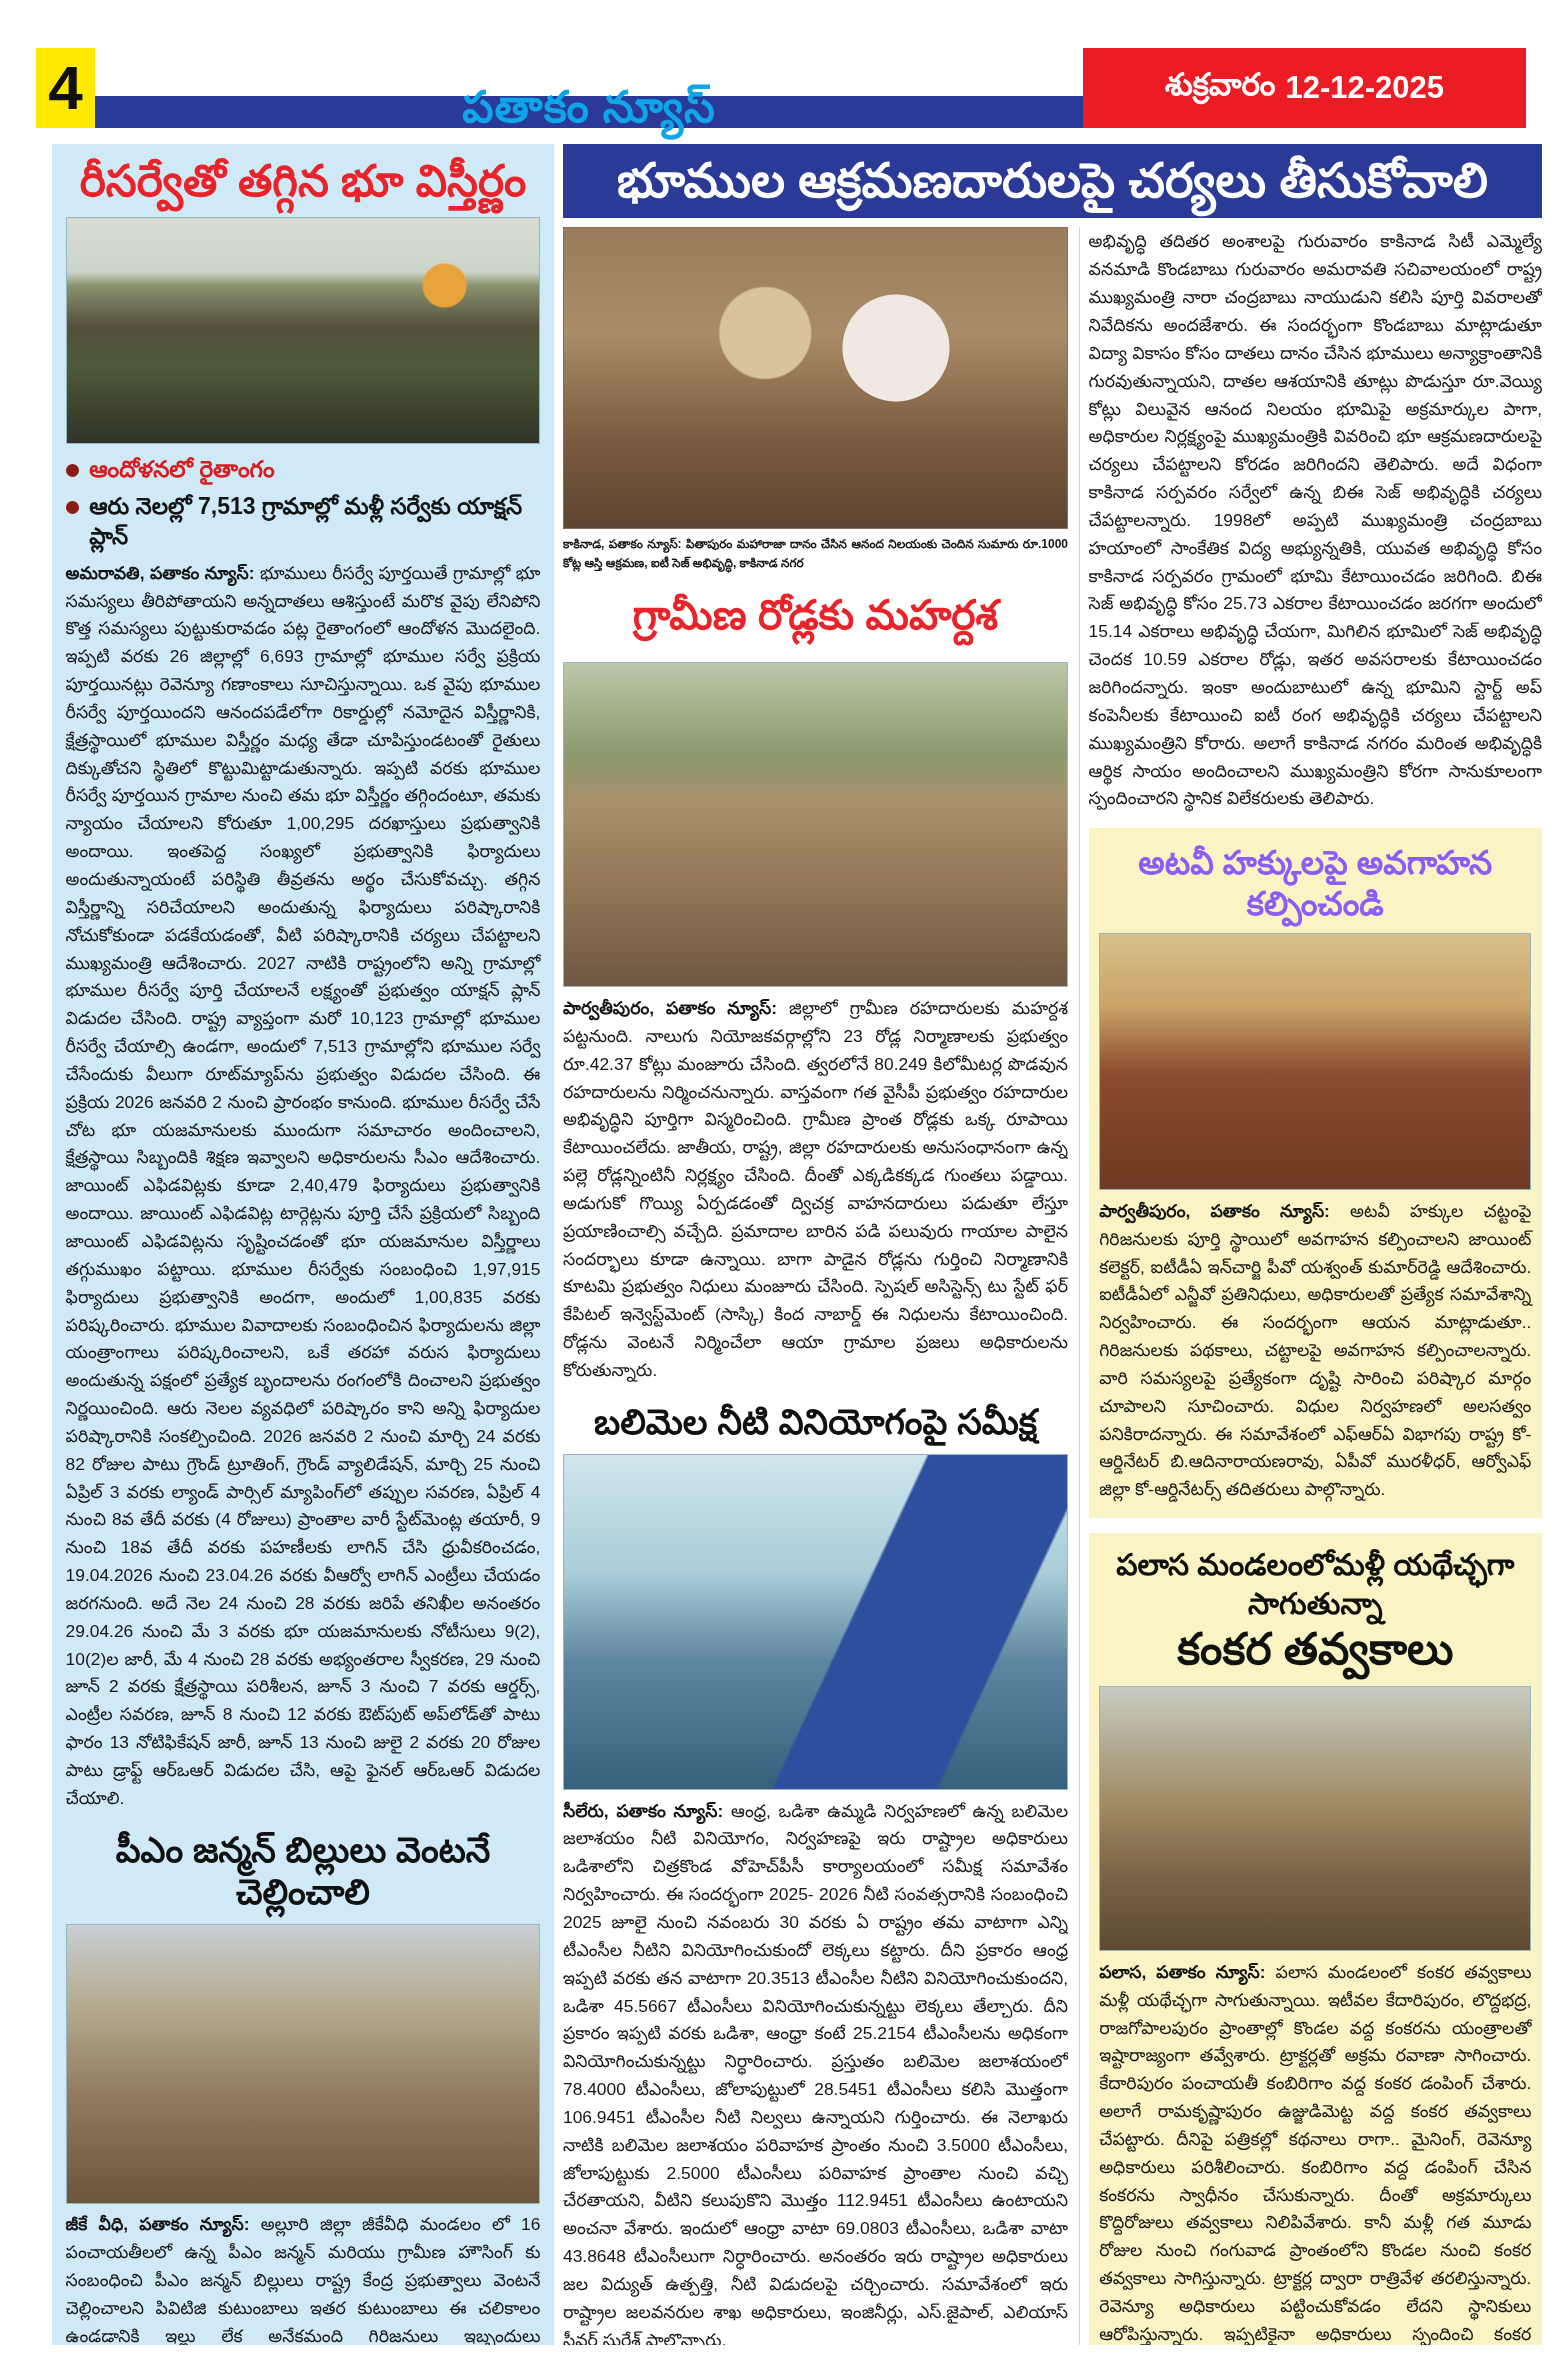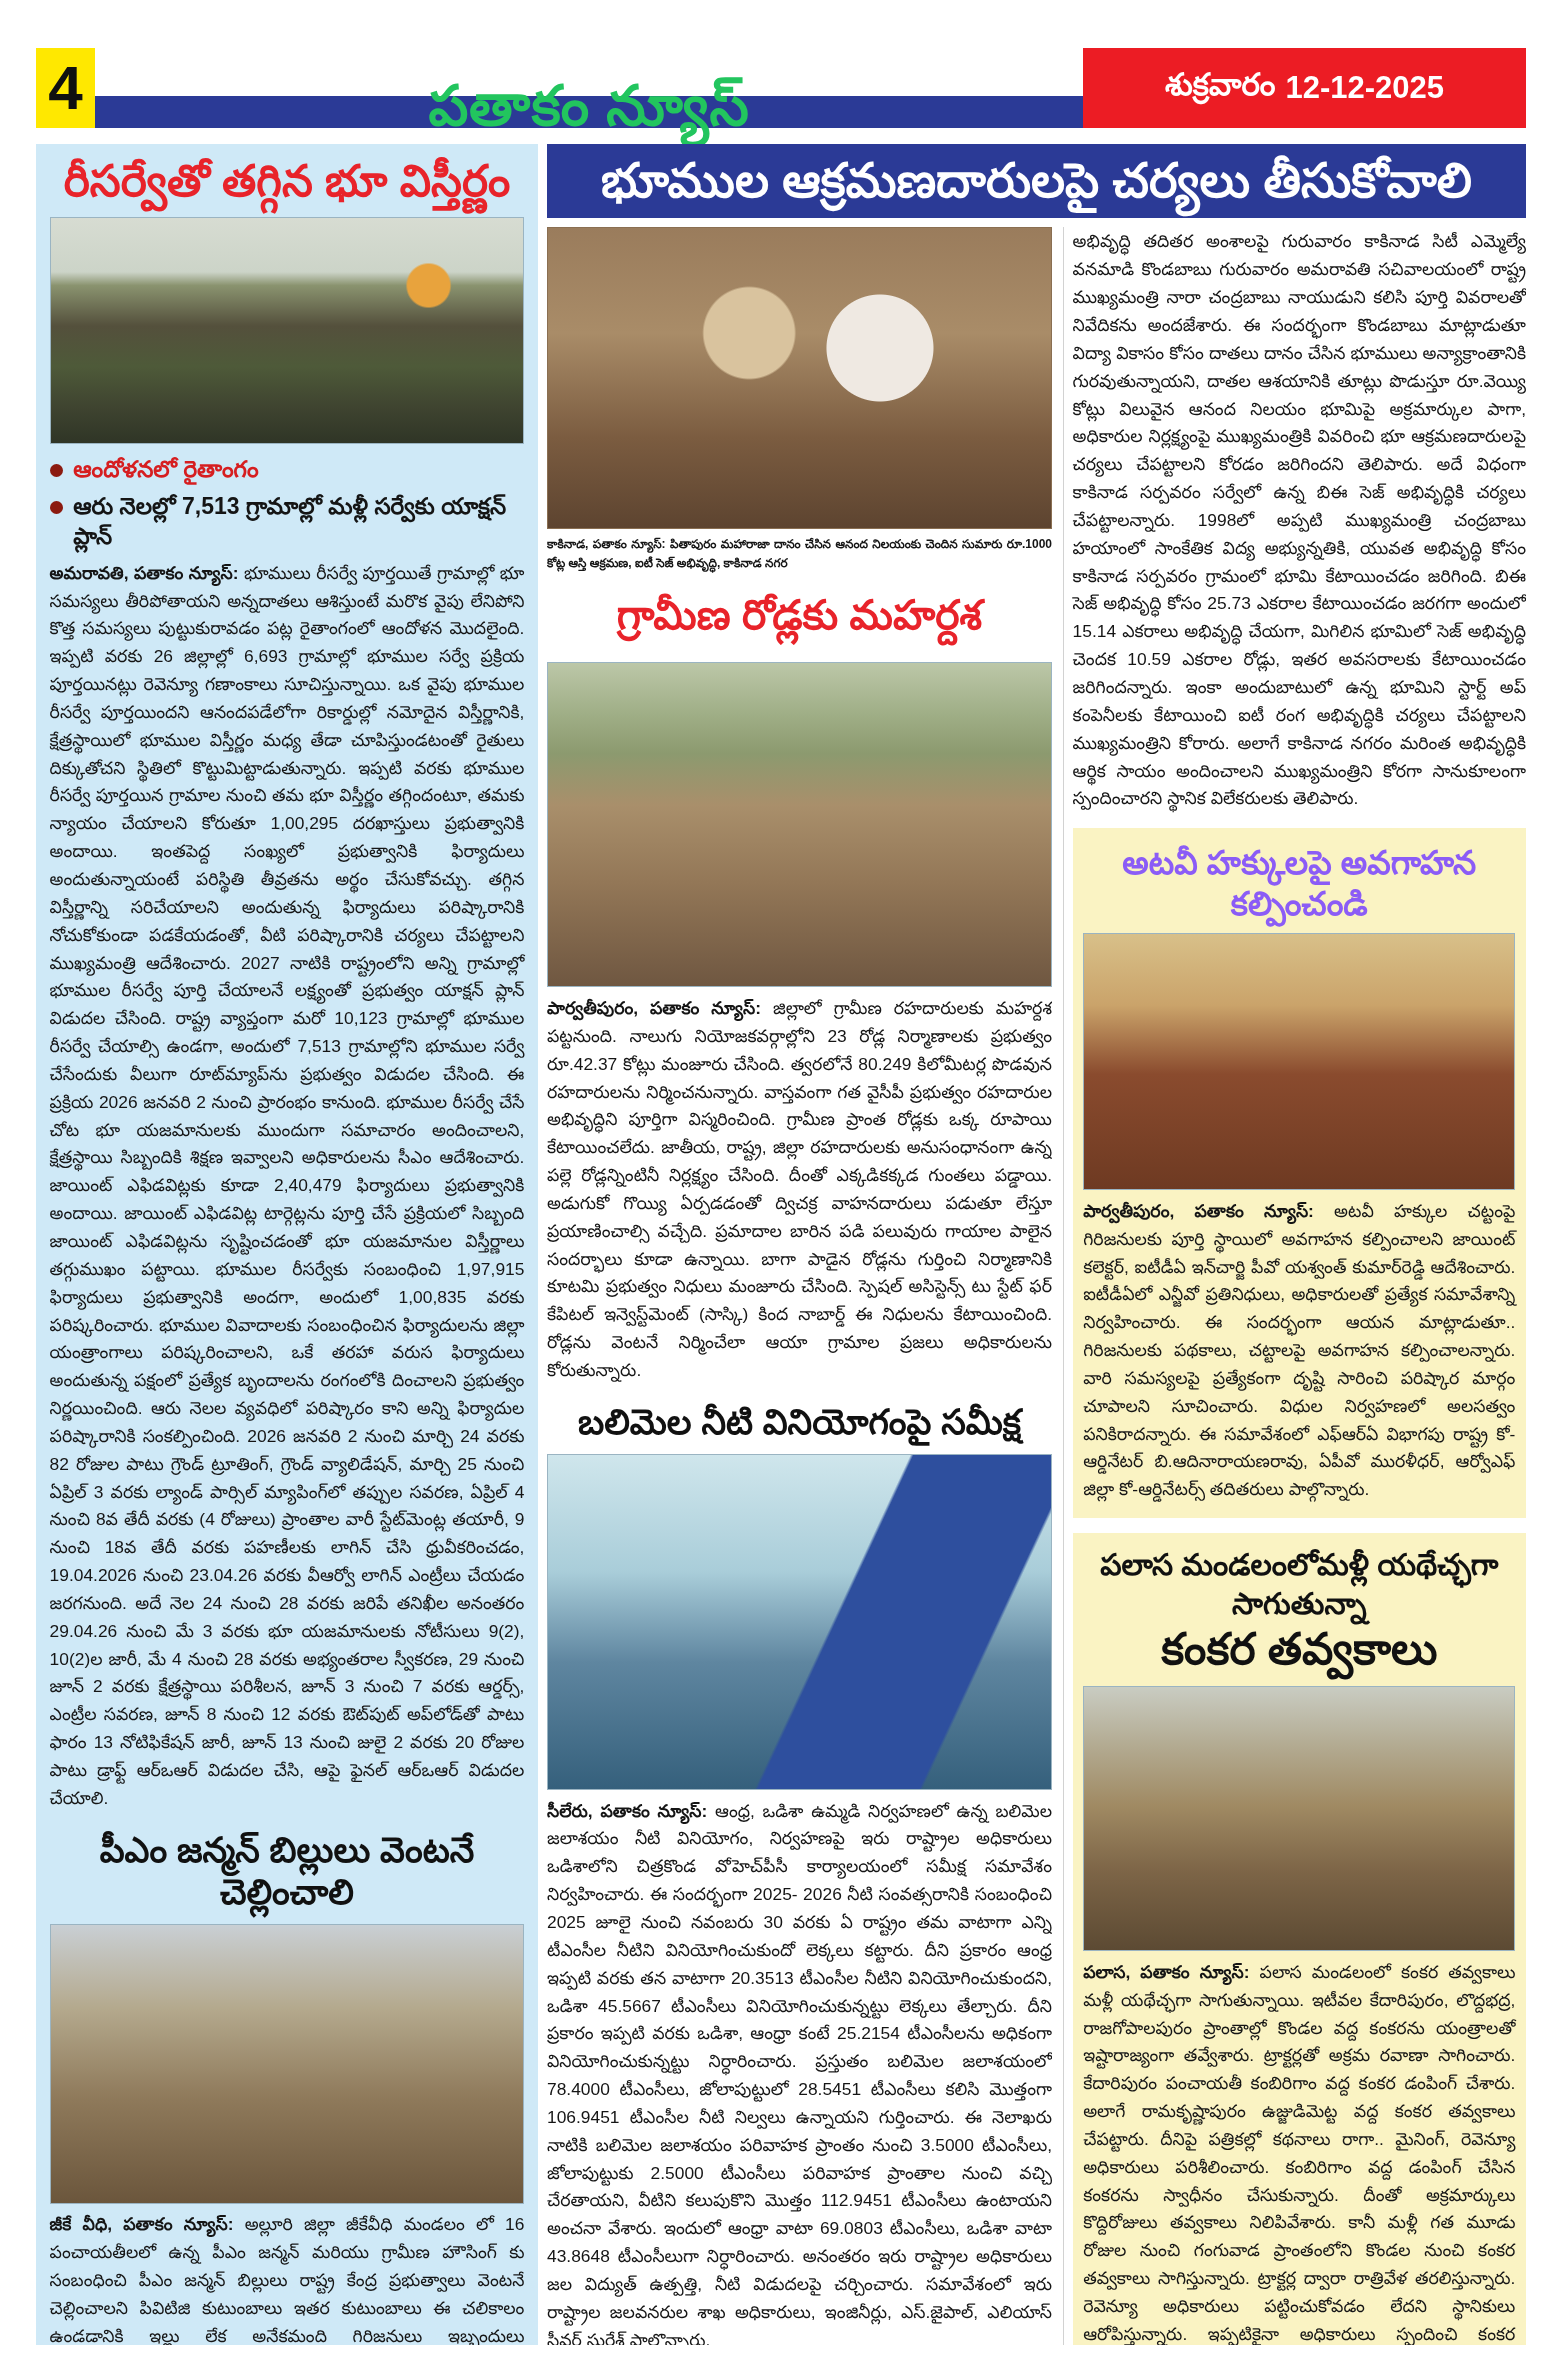--- a/index.html
+++ b/index.html
@@ -5,26 +5,26 @@
   html,body{margin:0;padding:0;background:#e8e8e8;}
   .page{
     position:relative;width:1562px;height:2366px;background:#ffffff;
     font-family:"Liberation Sans","DejaVu Sans",sans-serif;color:#151515;
     overflow:hidden;margin:0 auto;
   }
   
   .masthead-bar{position:absolute;left:36px;top:48px;width:1490px;height:80px;display:flex;}
   .pagenum{width:59px;background:#ffe800;color:#101010;font-weight:bold;font-size:62px;
     display:flex;align-items:center;justify-content:center;line-height:1;}
-  .masthead{flex:1;background:#2b3a96;color:#22c55e;font-weight:bold;font-size:56px;
+  .masthead{flex:1;background:#2b3a96;color:#0ea5e9;font-weight:bold;font-size:44px;
     display:flex;align-items:center;justify-content:center;letter-spacing:0.8px;margin-top:48px;}
   .datebox{width:443px;background:#ec1c24;color:#ffffff;font-weight:bold;font-size:31px;
     display:flex;align-items:center;justify-content:center;gap:10px;}
   
-  .content{position:absolute;left:36px;top:144px;width:1490px;height:2201px;display:flex;gap:9px;}
+  .content{position:absolute;left:52px;top:144px;width:1490px;height:2201px;display:flex;gap:9px;}
   .col-left{width:502px;background:#cfe9f7;padding:7.6px 13.6px 12px 13.6px;box-sizing:border-box;overflow:hidden;}
   .col-main{flex:1;display:flex;flex-direction:column;overflow:hidden;}
   .cols2{display:flex;gap:10.6px;flex:1;margin-top:9px;overflow:hidden;}
   .col-center{width:505px;overflow:hidden;}
   .col-right{flex:1;overflow:hidden;border-left:0.8px solid #d2d2d2;padding-left:9px;}
   
   .hl-red{margin:4.5px 0 10.6px 0;color:#e8232a;font-size:44px;font-weight:bold;text-align:center;line-height:1.15;}
   .banner{background:#2b3a96;color:#ffffff;font-weight:bold;font-size:48px;text-align:center;
     padding:10.6px 6px;line-height:1.1;}
   .hl-roads{color:#e8232a;font-size:41px;font-weight:bold;text-align:center;margin:19.7px 0 13.6px 0;}

